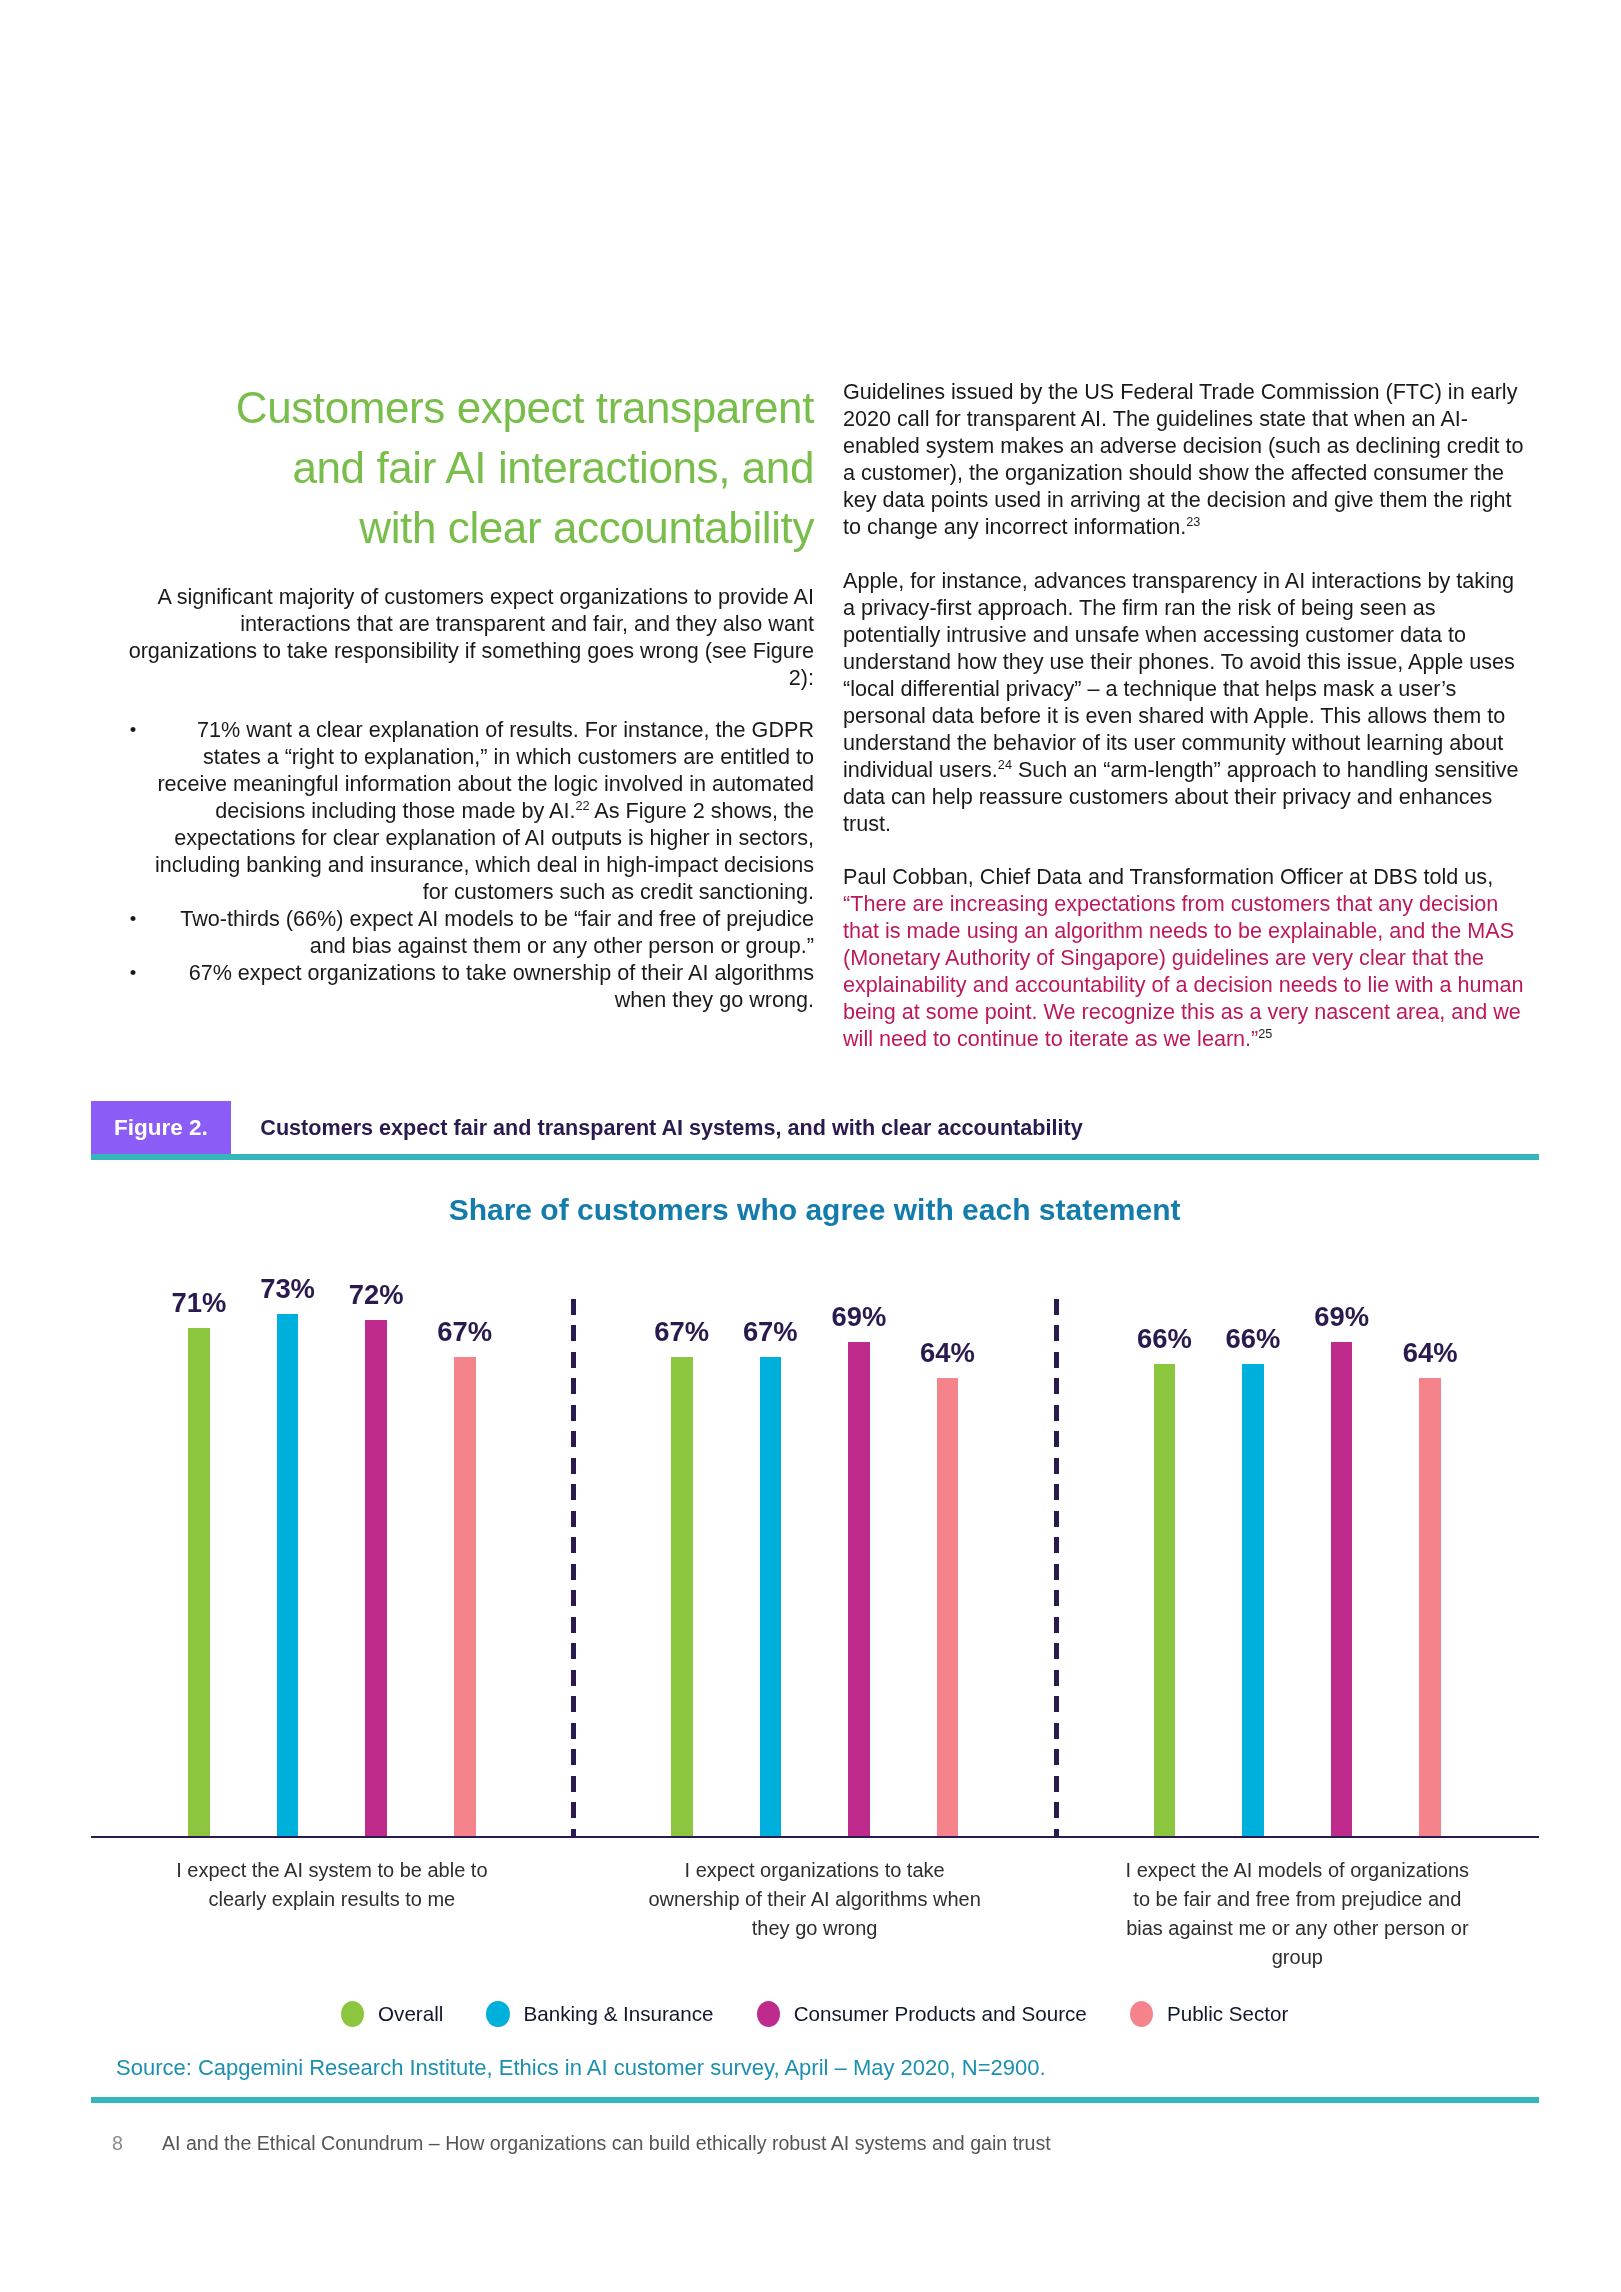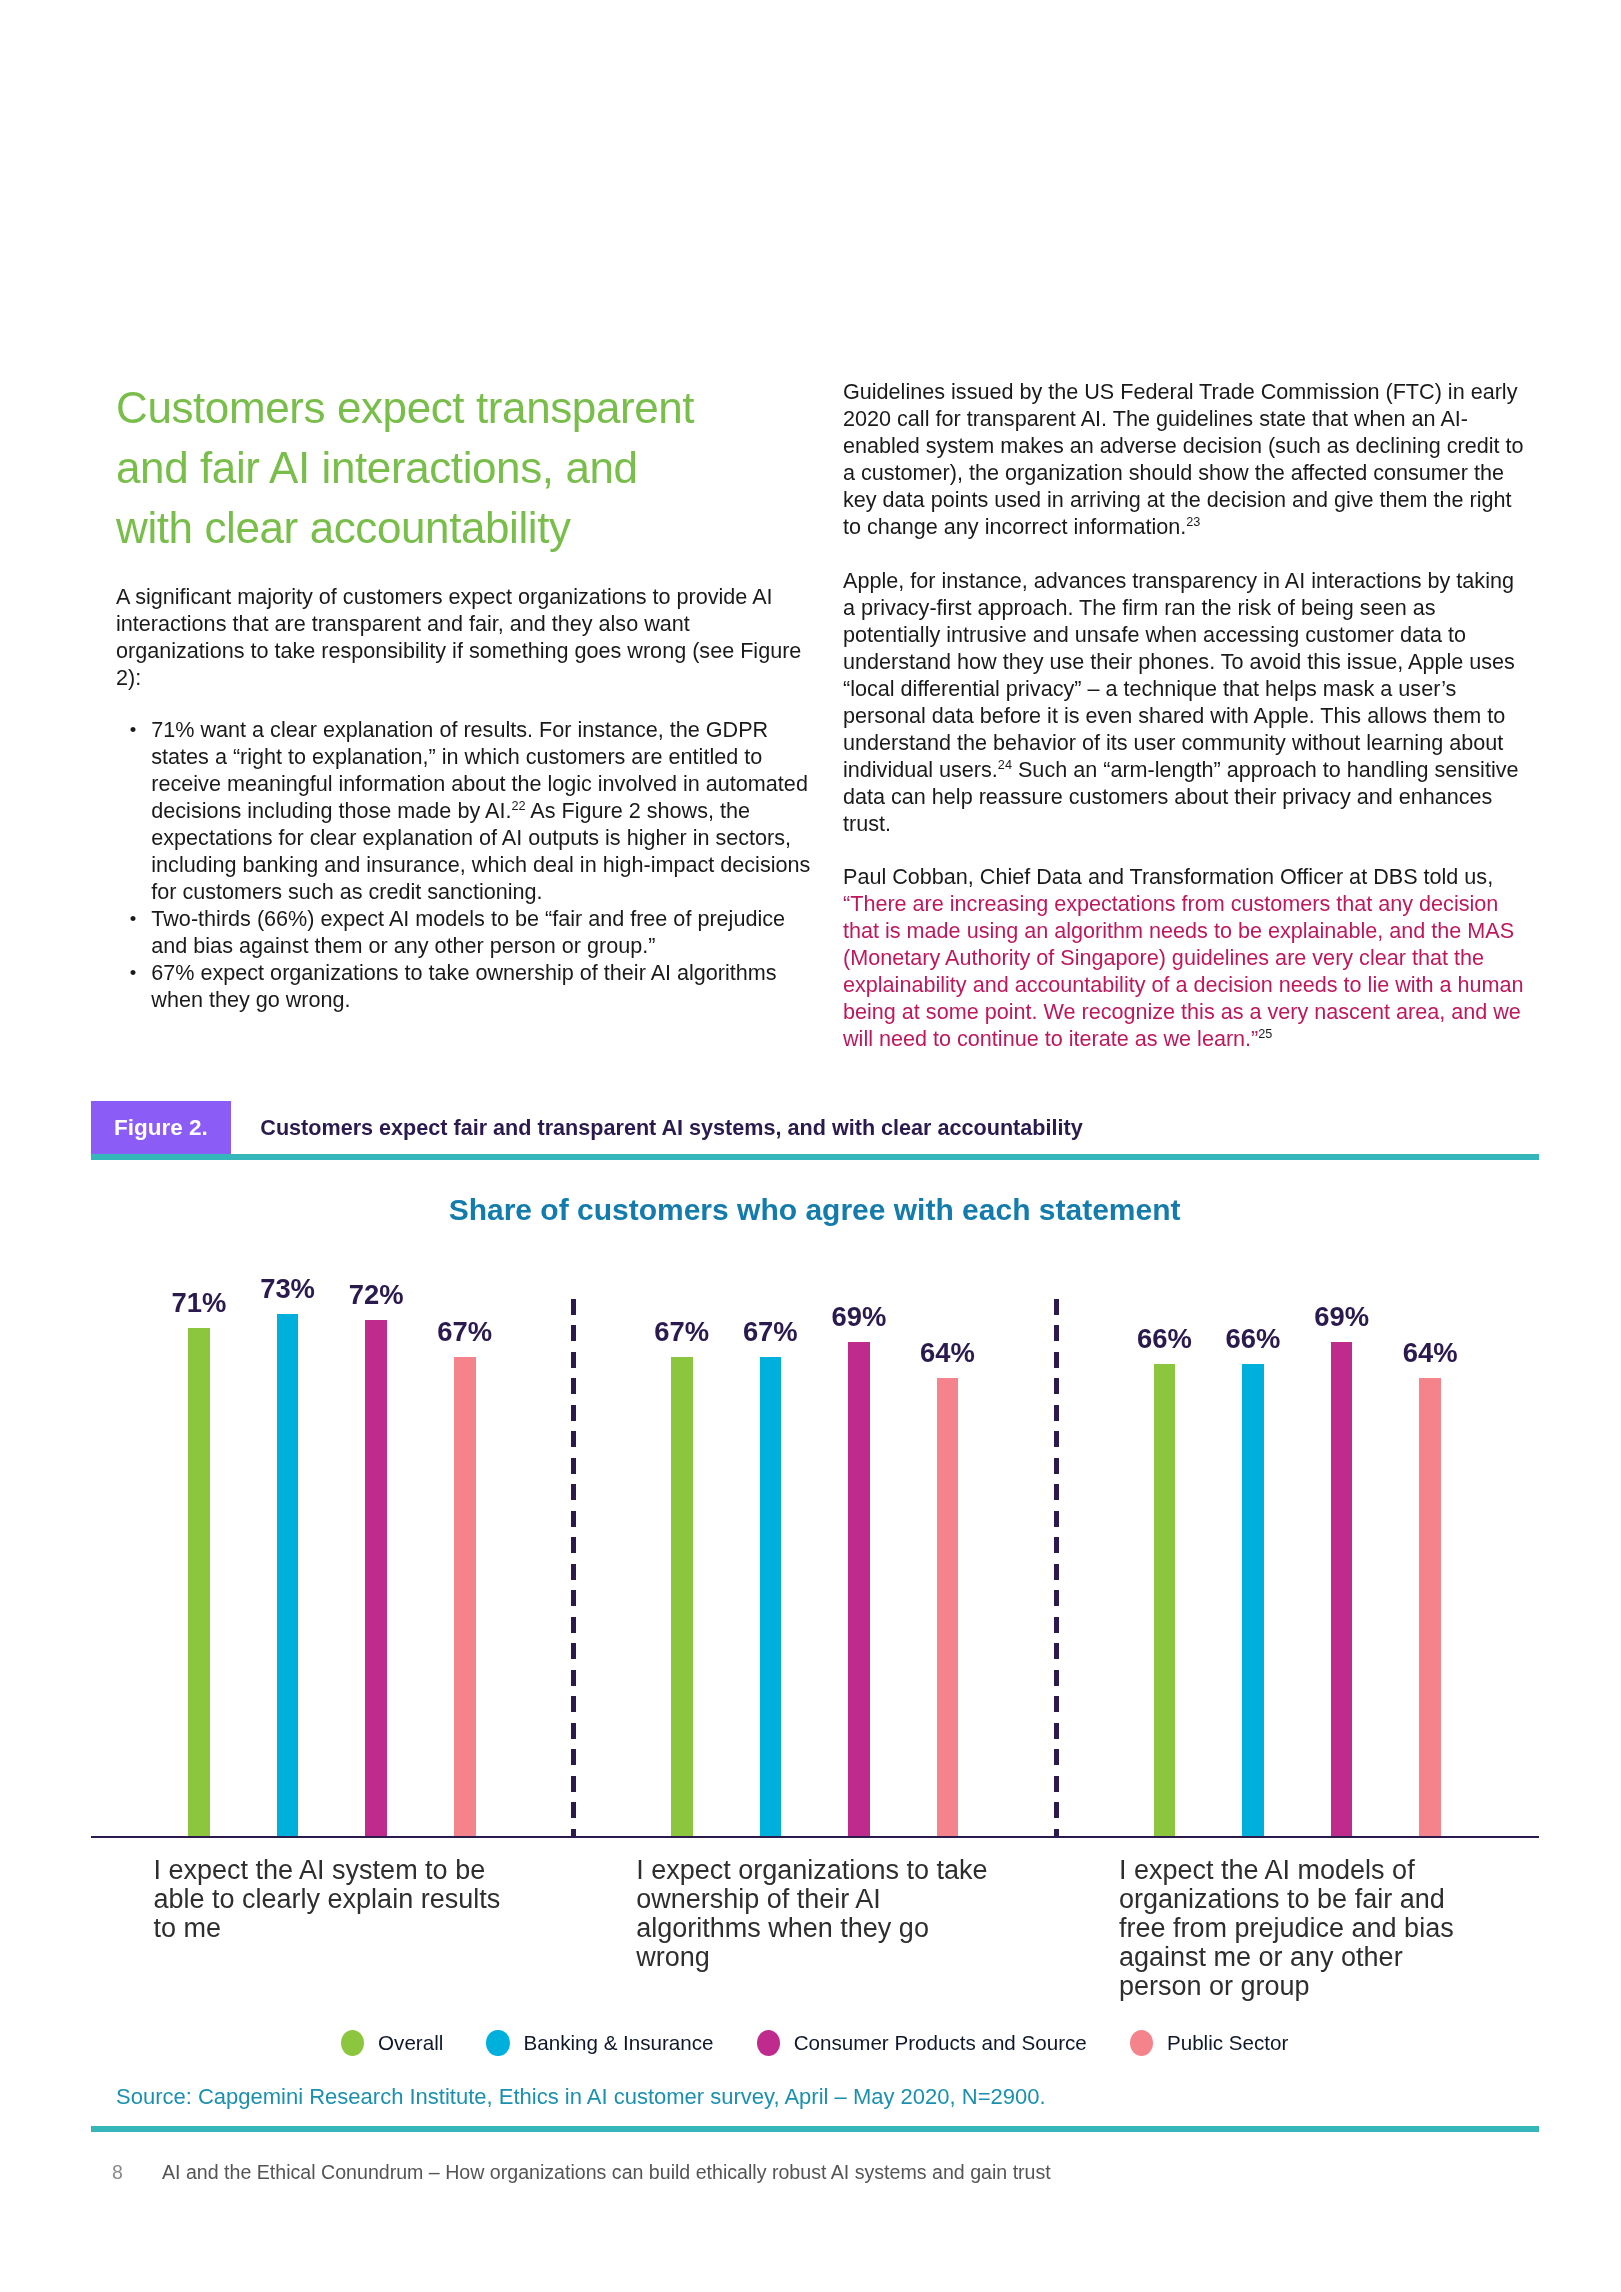--- a/index.html
+++ b/index.html
@@ -5,21 +5,21 @@
   html,body{margin:0;padding:0;}
   body{
     width:1621px;height:2293px;background:#ffffff;overflow:hidden;
     font-family:"Liberation Sans", sans-serif;color:#1a1a1a;
     -webkit-font-smoothing:antialiased;
   }
   .page{padding:378px 97px 0 116px;box-sizing:border-box;}
 
   
   .columns{display:flex;gap:29px;}
-  .col-left{width:698px;flex:0 0 698px;}
+  .col-left{width:698px;flex:0 0 698px;text-align:right;}
   .col-right{width:681px;flex:0 0 681px;}
   h1.section-heading{
     margin:0 0 25.5px 0;font-size:44px;line-height:1.36;font-weight:500;
     color:#79BE4B;white-space:pre-line;letter-spacing:-0.4px;
   }
   .body-text{font-size:21.6px;line-height:27px;}
   .intro{margin:0 0 25.5px 0;}
   ul.bullets{list-style:none;margin:0;padding:0 0 0 13.7px;}
   ul.bullets li{position:relative;padding-left:21.6px;margin:0;}
   ul.bullets li::before{content:"•";position:absolute;left:0;top:0;font-size:18.6px;color:#1a1a1a;}
@@ -41,21 +41,21 @@
   .barwrap{position:relative;width:21.6px;flex:0 0 21.6px;}
   .bar{width:21.6px;}
   .barlabel{position:absolute;bottom:calc(100% + 9.8px);left:50%;transform:translateX(-50%);
     font-weight:700;font-size:27.4px;color:#2B1A4E;white-space:nowrap;}
   .divider{position:absolute;top:33px;bottom:0;width:4.9px;
     background:repeating-linear-gradient(180deg,#2B1A4E 0 15.7px,transparent 15.7px 26.5px);}
   .divider.d1{left:calc(33.33% - 2px);}
   .divider.d2{left:calc(66.66% - 2px);}
 
   .cats{display:flex;margin-top:17.6px;}
-  .cat{flex:1 1 0;text-align:left;font-size:27px;line-height:29px;color:#2e2e2e;
+  .cat{flex:1 1 0;text-align:center;font-size:20px;line-height:29px;color:#2e2e2e;
     padding:0 63px;box-sizing:border-box;}
 
   .legend{display:flex;justify-content:center;align-items:center;gap:43px;margin-top:29px;}
   .legend-item{display:flex;align-items:center;gap:13.7px;font-size:20.6px;color:#0f172a;}
   .legend-dot{width:23.5px;height:26.5px;border-radius:50%;flex:0 0 23.5px;}
 
   .source{color:#1B90AE;font-size:22px;margin:27.4px 0 0 25.5px;}
   .rule{height:6.9px;background:#35B6BA;margin-top:15.7px;}
 
   .footer{display:flex;gap:39px;align-items:baseline;margin-top:29px;margin-left:-3.9px;

